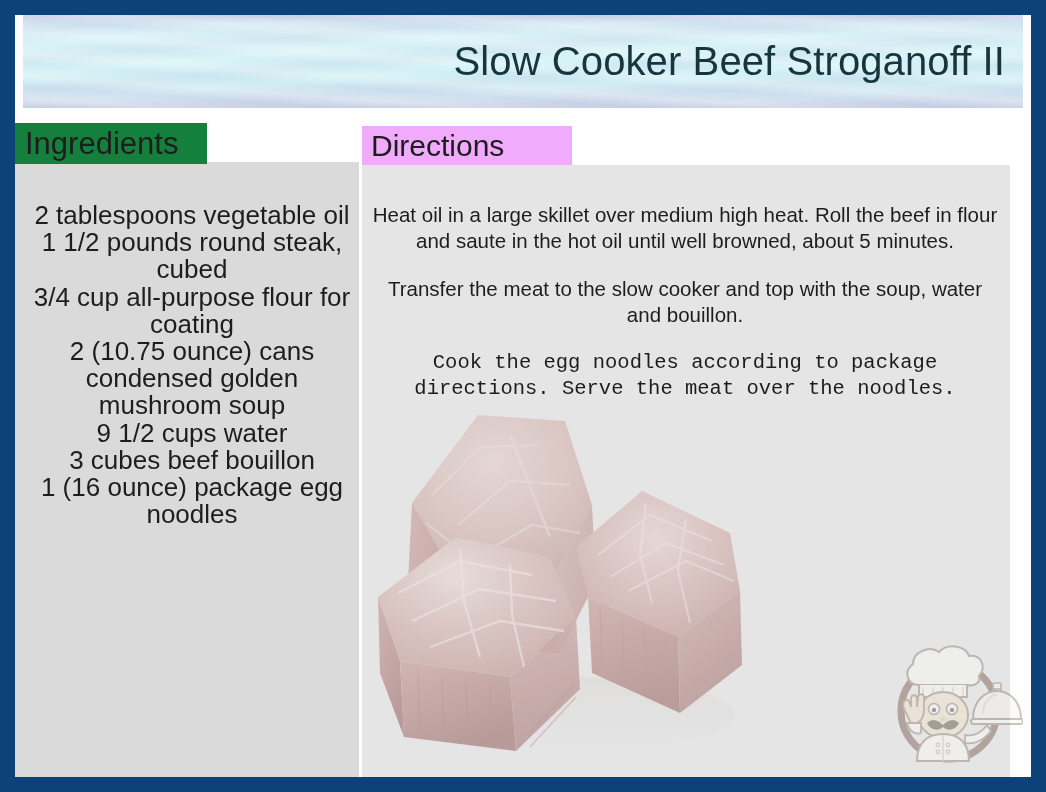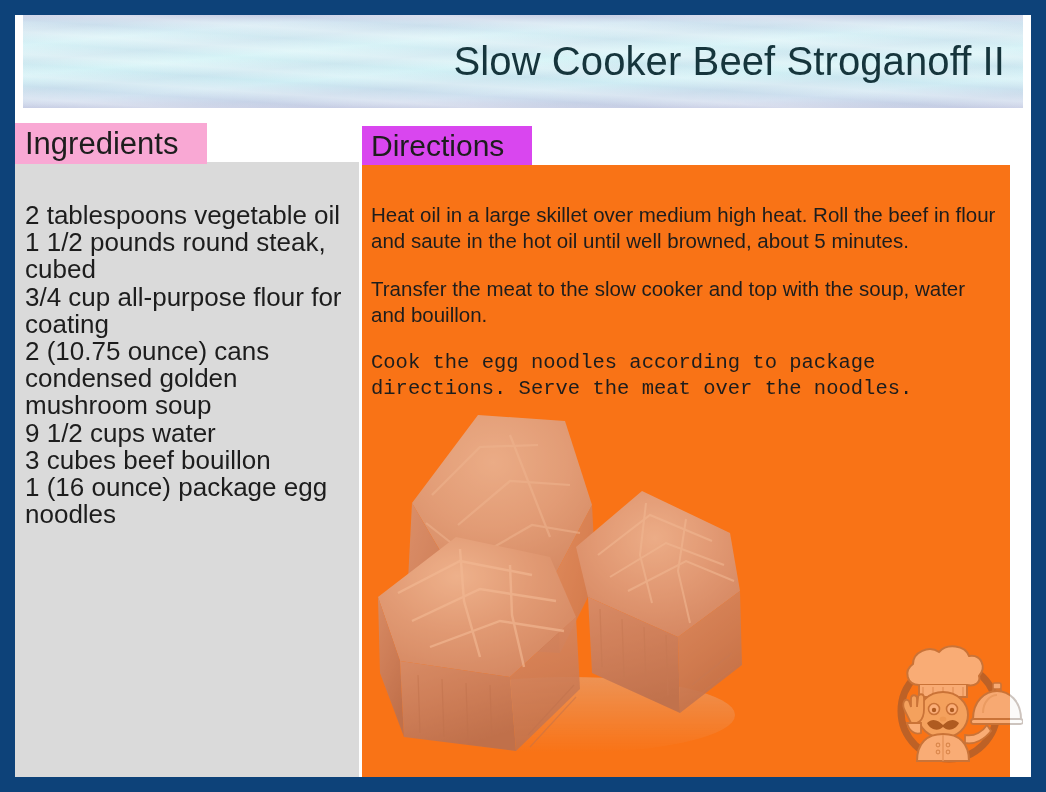--- a/index.html
+++ b/index.html
@@ -12,20 +12,21 @@
     font-family: "Liberation Sans", sans-serif;
   }
 
   #card {
     position: relative;
     width: 1046px;
     height: 792px;
     background: #0d4279;
     box-sizing: border-box;
     overflow: hidden;
+    text-align: center;
   }
 
   
   #page {
     position: absolute;
     left: 15px;
     top: 15px;
     right: 15px;
     bottom: 15px;
     background: #ffffff;
@@ -86,21 +87,21 @@
     width: 344px;
     bottom: 0px;
     background: #dadada;
   }
   #ingredients-head {
     position: absolute;
     left: 0px;
     top: 108px;
     width: 192px;
     height: 41px;
-    background: #f9a8d4;
+    background: #15803d;
   }
   #ingredients-head .head-text {
     position: absolute;
     left: 10px;
     top: 0px;
     font-size: 31px;
     line-height: 41px;
     color: #1d1d1d;
     white-space: nowrap;
   }
@@ -117,29 +118,30 @@
     white-space: normal;
   }
 
   
   #directions-panel {
     position: absolute;
     left: 347px;
     top: 150px;
     width: 648px;
     bottom: 0px;
-    background: #f97316;
+    background: #e5e5e5;
   }
   #directions-head {
     position: absolute;
     left: 347px;
     top: 111px;
     width: 170px;
     height: 39px;
-    background: #d946ef;
+    background: #f0abfc;
+    padding-left: 40px;
   }
   #directions-head .head-text {
     position: absolute;
     left: 9px;
     top: 0px;
     font-size: 30px;
     line-height: 39px;
     color: #1d1d1d;
     white-space: nowrap;
   }

